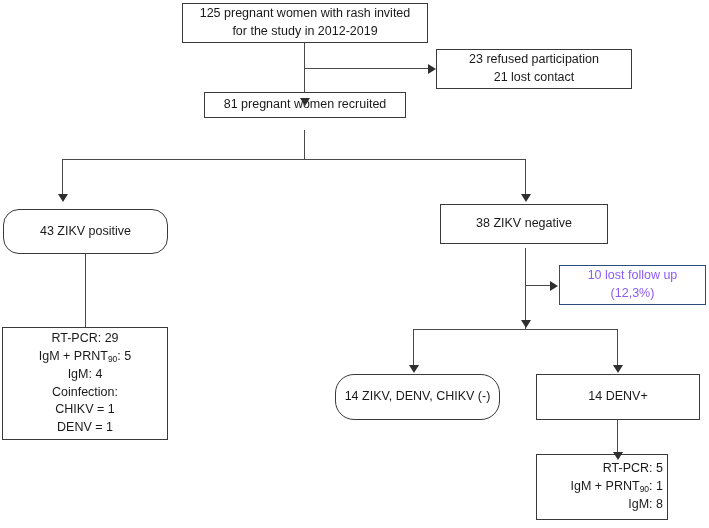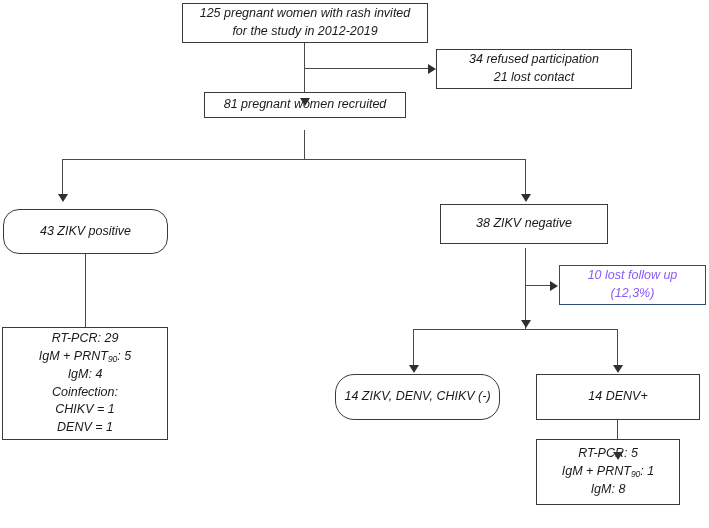--- a/index.html
+++ b/index.html
@@ -26,21 +26,20 @@
     color: #1a1a1a;
     display: flex;
     flex-direction: column;
     align-items: center;
     justify-content: center;
     text-align: center;
     font-size: 12.5px;
     line-height: 1.42;
     padding: 2px 4px;
     z-index: 2;
-    font-style: italic;
   }
   .node .line {
     white-space: nowrap;
   }
   .node.blue {
     border-color: #2e4b7a;
     color: #1f3864;
   }
   .node.blue .line { color: #8b5cf6; }
   sub {
@@ -115,21 +114,21 @@
 
   <div class="vline" style="left:617px; top:420px; height:38px;"></div>
   <div class="arrow-down" style="left:612.5px; top:452px;"></div>
 
   <div class="node" style="left:182px; top:3px; width:246px; height:40px;">
     <span class="line">125 pregnant women with rash invited</span>
     <span class="line">for the study in 2012-2019</span>
   </div>
 
   <div class="node" style="left:436px; top:49px; width:196px; height:40px;">
-    <span class="line">34 refused participation</span>
+    <span class="line">23 refused participation</span>
     <span class="line">21 lost contact</span>
   </div>
 
   <div class="node" style="left:204px; top:92px; width:202px; height:26px;">
     <span class="line">81 pregnant women recruited</span>
   </div>
 
   <div class="node" style="left:3px; top:209px; width:165px; height:45px;border-radius:16px;">
     <span class="line">43 ZIKV positive</span>
   </div>
@@ -153,19 +152,19 @@
   </div>
 
   <div class="node" style="left:335px; top:374px; width:165px; height:46px;border-radius:19px;">
     <span class="line">14 ZIKV, DENV, CHIKV (-)</span>
   </div>
 
   <div class="node" style="left:536px; top:374px; width:164px; height:46px;">
     <span class="line">14 DENV+</span>
   </div>
 
-  <div class="node" style="left:536px; top:439px; width:144px; height:66px;">
+  <div class="node" style="left:536px; top:454px; width:132px; height:66px;align-items:flex-end;">
     <span class="line"><span>RT-PCR: </span><span>5</span></span>
     <span class="line"><span>IgM + PRNT</span><sub>90</sub><span>: 1</span></span>
     <span class="line">IgM: 8</span>
   </div>
 
 </div>
 
 </body></html>

